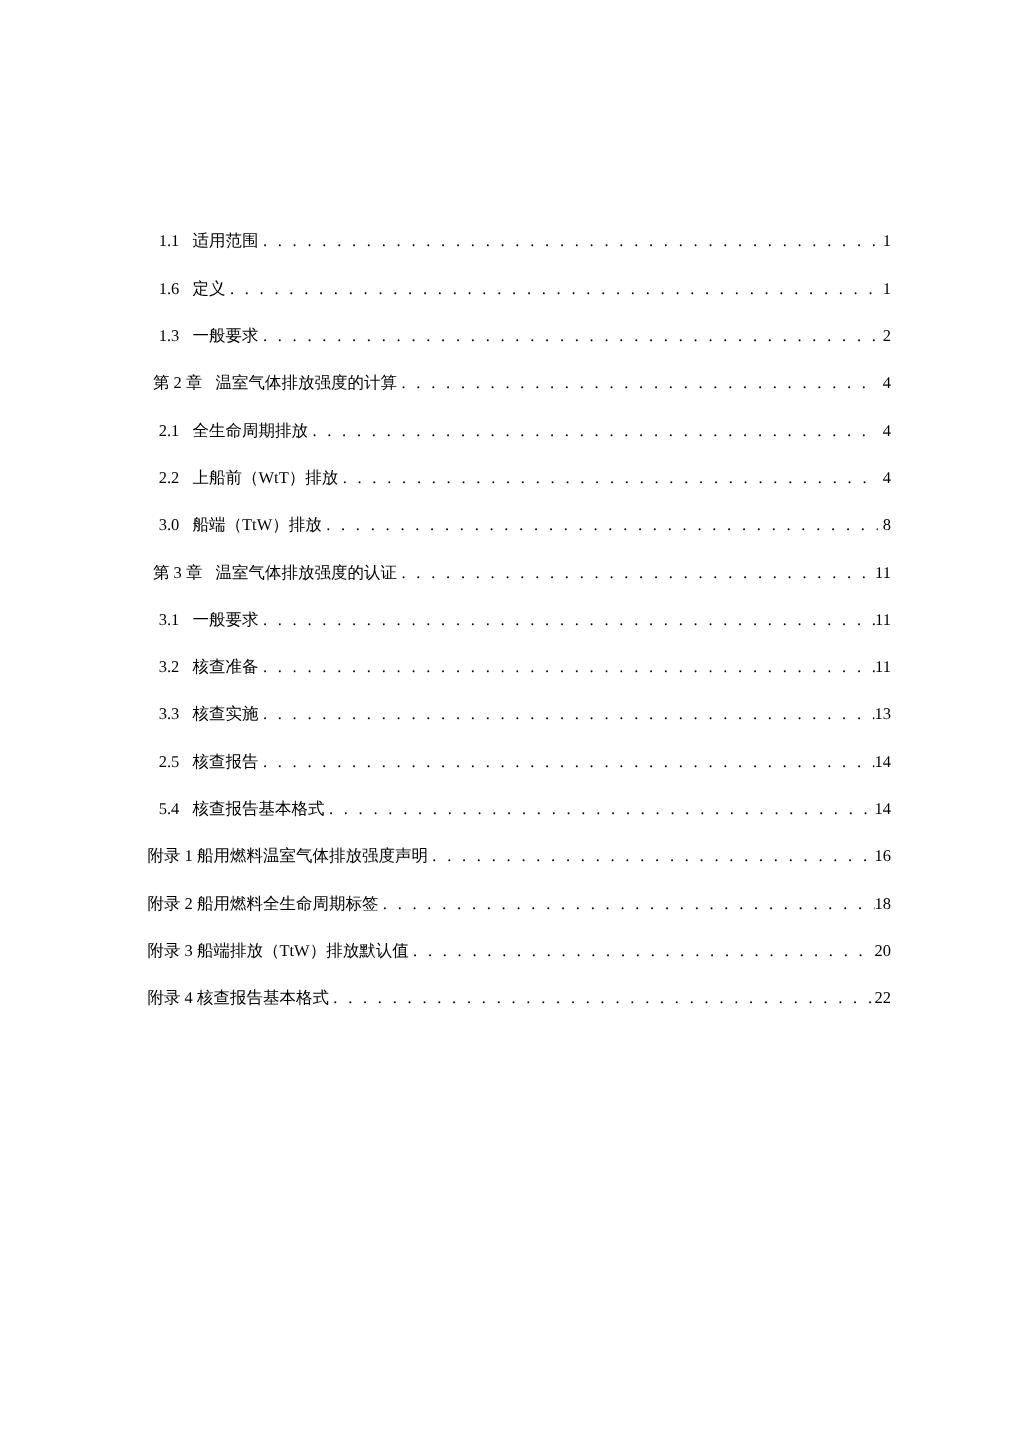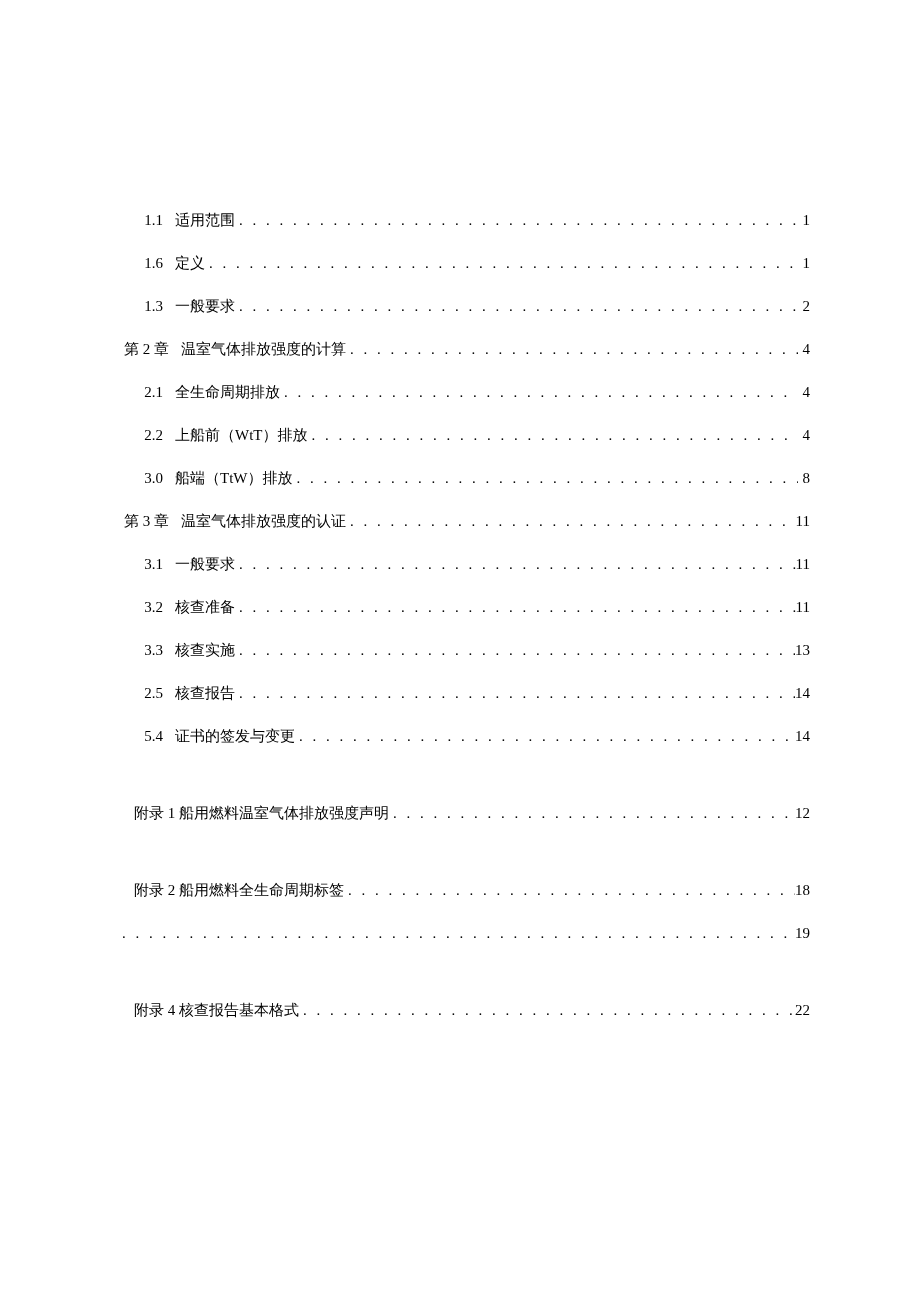--- a/index.html
+++ b/index.html
@@ -29,20 +29,21 @@
       flex-shrink: 0;
       text-align: right;
       padding-right: 12px;
     }
     .toc-num.sub {
       width: 57px;
       font-family: "Times New Roman", serif;
     }
     .toc-num.chapter {
       width: 63px;
+      margin-left: 15px;
     }
     .toc-title {
       flex-shrink: 0;
       white-space: nowrap;
     }
     .toc-dots {
       flex: 1;
       overflow: hidden;
       white-space: nowrap;
       letter-spacing: 3px;
@@ -51,21 +52,20 @@
       font-family: "Times New Roman", serif;
     }
     .toc-page {
       flex-shrink: 0;
       font-family: "Times New Roman", serif;
       min-width: 12px;
       text-align: right;
     }
     .toc-row.appendix .toc-title {
       padding-left: 16px;
-      margin-top: 34px;
     }
     .toc-row.appendix {
       margin-left: 0;
     }
   </style>
 </head>
 <body>
 
 <div class="toc-container" id="toc-root">
     <div class="toc-row sub">
@@ -135,36 +135,37 @@
       <span class="toc-page">13</span>
     </div>
     <div class="toc-row sub">
       <span class="toc-num sub">2.5</span>
       <span class="toc-title">核查报告</span>
       <span class="toc-dots">. . . . . . . . . . . . . . . . . . . . . . . . . . . . . . . . . . . . . . . . . . . . . . . . . . . . . . . . . . . . . . . . . . . . . . . . . . . . . . . . . . . . . . . . . . . . . . . . . . . . . . . . . . . . . . . . . . . . . . . . . .</span>
       <span class="toc-page">14</span>
     </div>
     <div class="toc-row sub">
       <span class="toc-num sub">5.4</span>
-      <span class="toc-title">证书的签发与变更</span>
+      <span class="toc-title">核查报告基本格式</span>
       <span class="toc-dots">. . . . . . . . . . . . . . . . . . . . . . . . . . . . . . . . . . . . . . . . . . . . . . . . . . . . . . . . . . . . . . . . . . . . . . . . . . . . . . . . . . . . . . . . . . . . . . . . . . . . . . . . . . . . . . . . . . . . . . . . . .</span>
       <span class="toc-page">14</span>
     </div>
     <div class="toc-row appendix">
       <span class="toc-title">附录 1 船用燃料温室气体排放强度声明</span>
       <span class="toc-dots">. . . . . . . . . . . . . . . . . . . . . . . . . . . . . . . . . . . . . . . . . . . . . . . . . . . . . . . . . . . . . . . . . . . . . . . . . . . . . . . . . . . . . . . . . . . . . . . . . . . . . . . . . . . . . . . . . . . . . . . . . .</span>
-      <span class="toc-page">12</span>
+      <span class="toc-page">16</span>
     </div>
     <div class="toc-row appendix">
       <span class="toc-title">附录 2 船用燃料全生命周期标签</span>
       <span class="toc-dots">. . . . . . . . . . . . . . . . . . . . . . . . . . . . . . . . . . . . . . . . . . . . . . . . . . . . . . . . . . . . . . . . . . . . . . . . . . . . . . . . . . . . . . . . . . . . . . . . . . . . . . . . . . . . . . . . . . . . . . . . . .</span>
       <span class="toc-page">18</span>
     </div>
     <div class="toc-row appendix">
+      <span class="toc-title">附录 3 船端排放（TtW）排放默认值</span>
       <span class="toc-dots">. . . . . . . . . . . . . . . . . . . . . . . . . . . . . . . . . . . . . . . . . . . . . . . . . . . . . . . . . . . . . . . . . . . . . . . . . . . . . . . . . . . . . . . . . . . . . . . . . . . . . . . . . . . . . . . . . . . . . . . . . .</span>
-      <span class="toc-page">19</span>
+      <span class="toc-page">20</span>
     </div>
     <div class="toc-row appendix">
       <span class="toc-title">附录 4 核查报告基本格式</span>
       <span class="toc-dots">. . . . . . . . . . . . . . . . . . . . . . . . . . . . . . . . . . . . . . . . . . . . . . . . . . . . . . . . . . . . . . . . . . . . . . . . . . . . . . . . . . . . . . . . . . . . . . . . . . . . . . . . . . . . . . . . . . . . . . . . . .</span>
       <span class="toc-page">22</span>
     </div>
   </div>
 
 </body></html>

